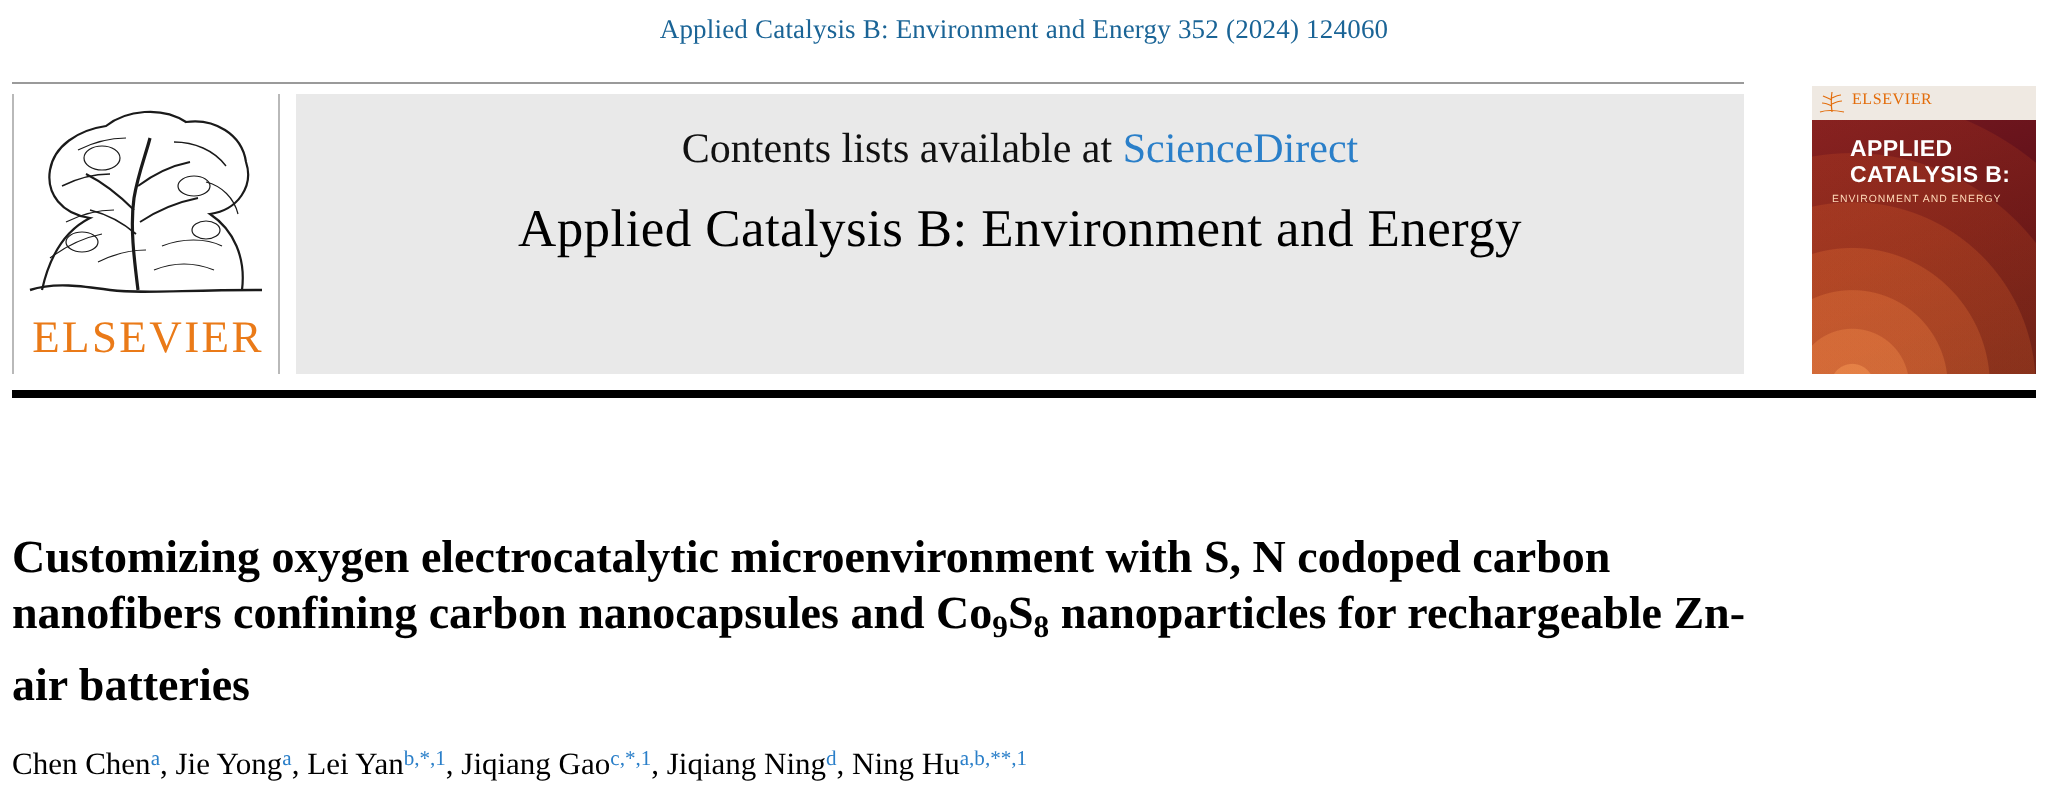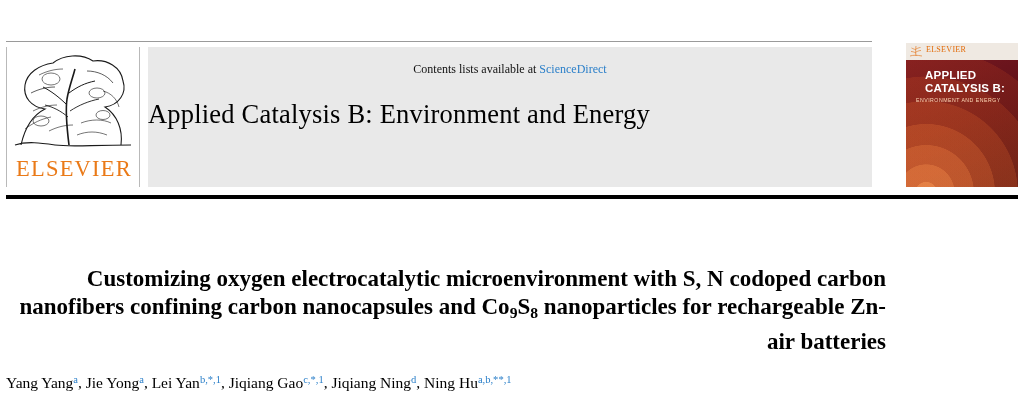--- a/index.html
+++ b/index.html
@@ -84,33 +84,33 @@
     width: 724px;
     height: 140px;
     background: #e9e9e9;
   }
   .contents-line {
     position: absolute;
     top: 15px;
     left: 0;
     width: 724px;
     text-align: center;
-    font-size: 12px;
+    font-size: 21px;
     color: #111111;
     font-family: "Liberation Serif", serif;
   }
   .contents-line .sd-link {
     color: #2a7fc9;
   }
   .journal-title {
     position: absolute;
     top: 52px;
     left: 0;
     width: 724px;
-    text-align: left;
+    text-align: center;
     font-size: 26.5px;
     color: #000000;
     font-family: "Liberation Serif", serif;
     letter-spacing: 0.2px;
   }
   .homepage-line {
     position: absolute;
     bottom: 13px;
     left: 0;
     width: 724px;
@@ -203,21 +203,20 @@
   
   .article-title {
     position: absolute;
     top: 250px;
     left: 6px;
     width: 880px;
     font-family: "Liberation Serif", serif;
     font-size: 23px;
     line-height: 28px;
     color: #000000;
-    text-align: right;
   }
   .article-title sub {
     font-size: 0.68em;
     vertical-align: -0.28em;
   }
 
   
   .authors {
     position: absolute;
     top: 374px;
@@ -232,20 +231,21 @@
     font-size: 0.68em;
     vertical-align: 0.45em;
     color: #2a7fc9;
   }
 </style>
 </head>
 <body>
 
 <div class="page">
 
+  <div class="runhead">Applied Catalysis B: Environment and Energy 352 (2024) 124060</div>
 
   <div class="masthead">
 
     <div class="masthead-rule"></div>
 
     <div class="elsevier-logo">
       <svg class="elsevier-tree" viewBox="0 0 124 104">
         <g fill="none" stroke="#1a1a1a" stroke-width="1">
           <path d="M4 96 C16 92 30 94 44 96 C60 98 78 96 120 96" stroke-width="1.2"></path>
           <path d="M10 96 C14 78 22 66 34 60 C20 58 12 48 14 36 C16 24 28 16 42 14 C52 6 70 4 82 12 C96 10 110 18 112 32 C116 44 108 56 94 58 C106 66 112 80 110 96" stroke-width="1.1"></path>
@@ -299,15 +299,15 @@
   </div>
 
   <div class="thick-rule"></div>
 
   <h1 class="article-title">
     <span>Customizing oxygen electrocatalytic microenvironment with S, N codoped</span>
     <span>carbon nanofibers confining carbon nanocapsules and Co</span><sub>9</sub><span>S</span><sub>8</sub><span> nanoparticles</span>
     <span>for rechargeable Zn-air batteries</span>
   </h1>
 
-  <div class="authors"><span>Yang Yang</span><sup>a</sup><span>, </span><span>Jie Yong</span><sup>a</sup><span>, </span><span>Lei Yan</span><sup>b,*,1</sup><span>, </span><span>Jiqiang Gao</span><sup>c,*,1</sup><span>, </span><span>Jiqiang Ning</span><sup>d</sup><span>, </span><span>Ning Hu</span><sup>a,b,**,1</sup></div>
+  <div class="authors"><span>Chen Chen</span><sup>a</sup><span>, </span><span>Jie Yong</span><sup>a</sup><span>, </span><span>Lei Yan</span><sup>b,*,1</sup><span>, </span><span>Jiqiang Gao</span><sup>c,*,1</sup><span>, </span><span>Jiqiang Ning</span><sup>d</sup><span>, </span><span>Ning Hu</span><sup>a,b,**,1</sup></div>
 
 </div>
 
 </body></html>

